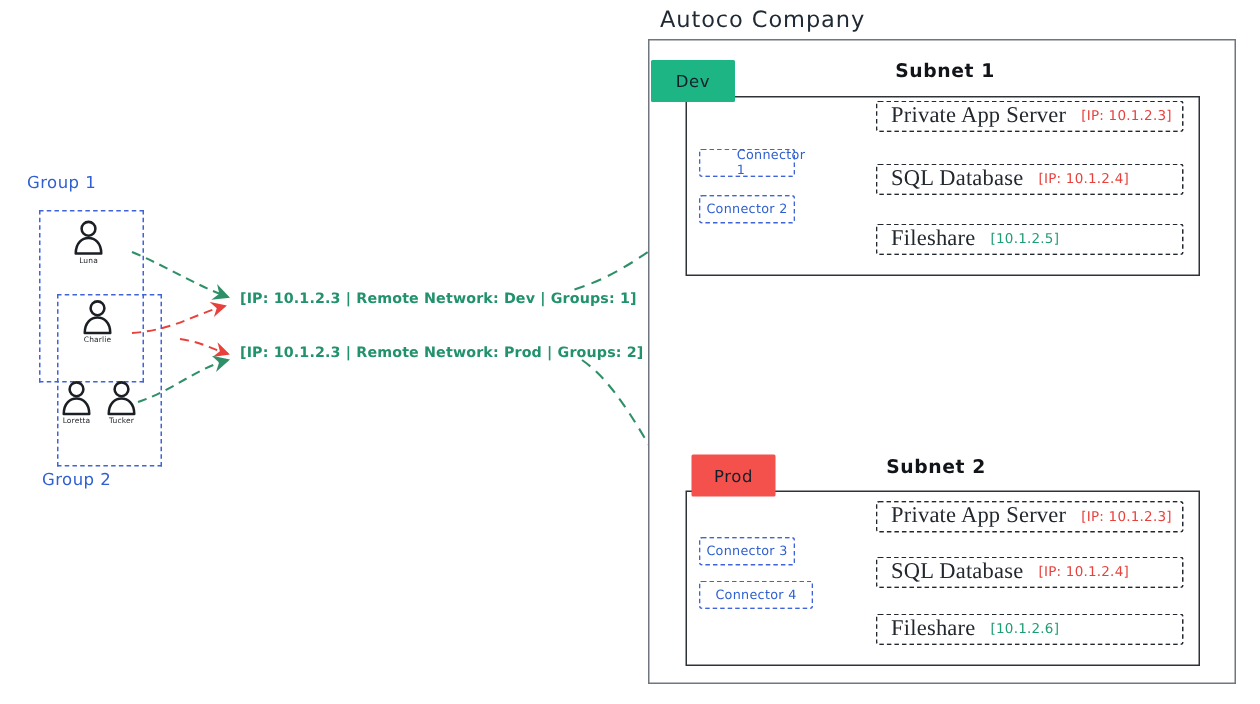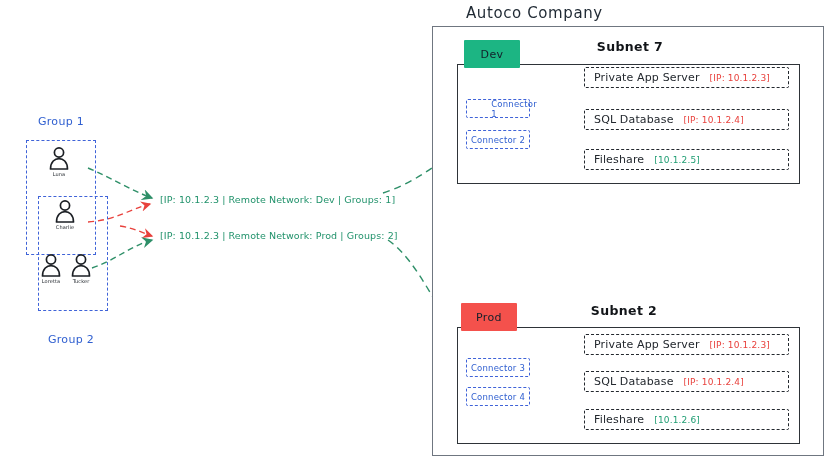--- a/index.html
+++ b/index.html
@@ -43,38 +43,39 @@
     font-size: 12.5px;
     color: #111418;
     font-weight: 700;
     letter-spacing: 0.4px;
     text-align: center;
   }
   .t-group {
     font-size: 11px;
     color: #2f5fd0;
     letter-spacing: 0.3px;
-    text-align: center;
+    text-align: left;
   }
   .t-person {
     font-size: 5px;
     color: #23282e;
     text-align: center;
     letter-spacing: 0.1px;
   }
   .t-mapheading {
     font-size: 10px;
     color: #3c4450;
     letter-spacing: 0.2px;
   }
   .t-mapline {
     font-size: 9.5px;
     color: #21926b;
     letter-spacing: 0.1px;
     white-space: nowrap;
+    font-weight: bold;
   }
 
   
   .company-frame {
     border: 1.4px solid #6f7680;
     background: #ffffff;
   }
 
   
   .subnet-frame {
@@ -109,24 +110,25 @@
   
   .resource-box {
     border: 1.5px dashed #23282e;
     display: flex;
     align-items: center;
     background: #ffffff;
     padding-left: 9px;
     border-radius: 2px;
   }
   .res-name {
-    font-size: 11px;
+    font-size: 15px;
     color: #23282e;
     letter-spacing: 0.15px;
     white-space: nowrap;
+    font-family: Liberation Serif, serif;
   }
   .res-ip {
     font-size: 9px;
     letter-spacing: 0.15px;
     white-space: nowrap;
     margin-left: 10px;
   }
   .ip-red { color: #e8413c; }
   .ip-green { color: #1e9d72; }
 
@@ -200,21 +202,21 @@
     <path d="M457,64 L800,64" fill="none" stroke="#555d66" stroke-width="1.6"></path>
     <path d="M457,327 L800,327" fill="none" stroke="#555d66" stroke-width="1.6"></path>
   </svg>
 
   <div class="node t-group" style="left:18px; top:115px; width:86px;">Group 1</div>
 
   <div class="node group-box" style="left:26px; top:140px; width:70px; height:115px;"></div>
 
   <div class="node group-box" style="left:38px; top:196px; width:70px; height:115px;"></div>
 
-  <div class="node t-group" style="left:28px; top:313px; width:86px;margin-top:20px;">Group 2</div>
+  <div class="node t-group" style="left:28px; top:313px; width:86px;">Group 2</div>
 
   <div class="person" style="left:46px; top:145px;">
     <svg class="glyph" viewBox="0 0 26 26">
       <circle cx="13" cy="7.5" r="4.6" fill="none" stroke="#1b1f24" stroke-width="1.7"></circle>
       <path d="M4.5,24 C4.5,16.6 9,13.6 13,13.6 C17,13.6 21.5,16.6 21.5,24 Z" fill="none" stroke="#1b1f24" stroke-width="1.7" stroke-linejoin="round"></path>
     </svg>
     <span class="t-person pname">Luna</span>
   </div>
 
   <div class="person" style="left:52px; top:198px;">
@@ -239,29 +241,29 @@
       <path d="M4.5,24 C4.5,16.6 9,13.6 13,13.6 C17,13.6 21.5,16.6 21.5,24 Z" fill="none" stroke="#1b1f24" stroke-width="1.7" stroke-linejoin="round"></path>
     </svg>
     <span class="t-person pname">Tucker</span>
   </div>
 
 
   <div class="node t-mapline" style="left:160px; top:194px;">[IP: 10.1.2.3 | Remote Network: Dev | Groups: 1]</div>
 
   <div class="node t-mapline" style="left:160px; top:230px;">[IP: 10.1.2.3 | Remote Network: Prod | Groups: 2]</div>
 
-  <div class="node t-company" style="left:466px; top:4px;">Autoco Company</div>
+  <div class="node t-company" style="left:440px; top:4px;">Autoco Company</div>
 
   <div class="node company-frame" style="left:432px; top:26px; width:392px; height:430px;"></div>
 
   <div class="node subnet-frame" style="left:457px; top:64px; width:343px; height:120px;"></div>
 
-  <div class="node t-subnet" style="left:570px; top:39px; width:120px;">Subnet 7</div>
-
-  <div class="node env-badge" style="left:464px; top:40px; width:56px; height:28px; background:#1cb583;">Dev</div>
+  <div class="node t-subnet" style="left:570px; top:39px; width:120px;">Subnet 1</div>
+
+  <div class="node env-badge" style="left:434px; top:40px; width:56px; height:28px; background:#1cb583;">Dev</div>
 
   <div class="node connector-box" style="left:466px; top:99px; width:64px; height:19px;padding-left:32px;">Connector 1</div>
 
   <div class="node connector-box" style="left:466px; top:130px; width:64px; height:19px;">Connector 2</div>
 
   <div class="node resource-box" style="left:584px; top:67px; width:205px; height:21px;">
     <span class="res-name">Private App Server</span>
     <span class="res-ip ip-red">[IP: 10.1.2.3]</span>
   </div>
 
@@ -276,21 +278,21 @@
   </div>
 
   <div class="node subnet-frame" style="left:457px; top:327px; width:343px; height:117px;"></div>
 
   <div class="node t-subnet" style="left:564px; top:303px; width:120px;">Subnet 2</div>
 
   <div class="node env-badge" style="left:461px; top:303px; width:56px; height:28px; background:#f4514c;">Prod</div>
 
   <div class="node connector-box" style="left:466px; top:358px; width:64px; height:19px;">Connector 3</div>
 
-  <div class="node connector-box" style="left:466px; top:387px; width:64px; height:19px;">Connector 4</div>
+  <div class="node connector-box" style="left:466px; top:387px; width:76px; height:19px;">Connector 4</div>
 
   <div class="node resource-box" style="left:584px; top:334px; width:205px; height:21px;">
     <span class="res-name">Private App Server</span>
     <span class="res-ip ip-red">[IP: 10.1.2.3]</span>
   </div>
 
   <div class="node resource-box" style="left:584px; top:371px; width:205px; height:21px;">
     <span class="res-name">SQL Database</span>
     <span class="res-ip ip-red">[IP: 10.1.2.4]</span>
   </div>

